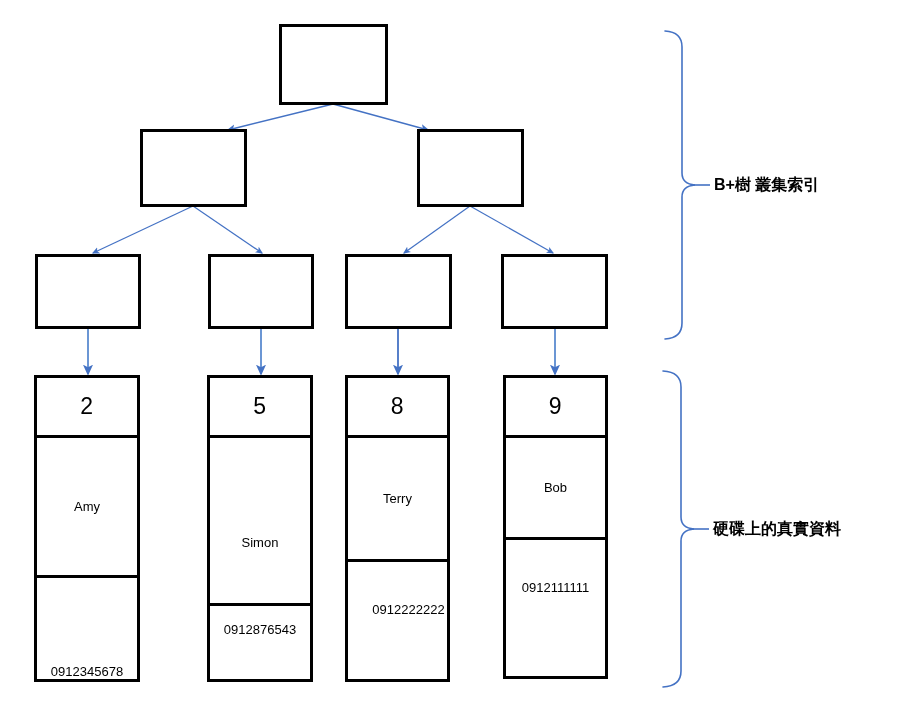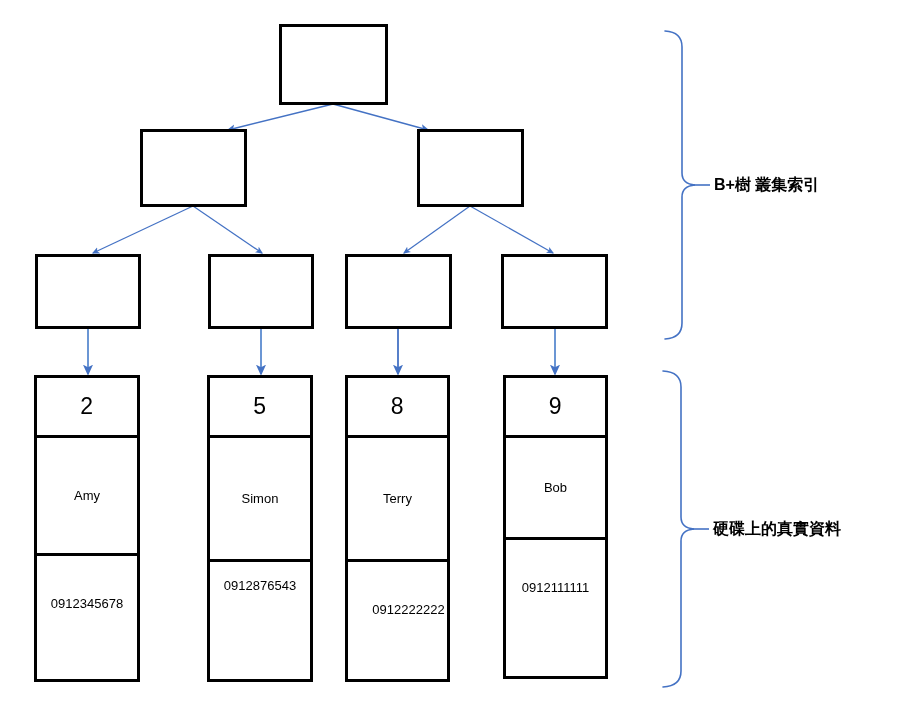--- a/index.html
+++ b/index.html
@@ -119,33 +119,33 @@
 
   <div class="node-box" style="left:35px; top:254px; width:106px; height:75px;"></div>
   <div class="node-box" style="left:208px; top:254px; width:106px; height:75px;"></div>
   <div class="node-box" style="left:345px; top:254px; width:107px; height:75px;"></div>
   <div class="node-box" style="left:501px; top:254px; width:107px; height:75px;"></div>
 
   <div class="leaf-card" style="left:34px; top:375px; width:106px; height:307px;">
     <div class="leaf-cell key" style="height:60px;">
       <span>2</span>
     </div>
-    <div class="leaf-cell name" style="height:118px;">
+    <div class="leaf-cell name" style="height:140px;">
       <span>Amy</span>
     </div>
-    <div class="leaf-cell phone" style="flex:1; padding-top:40px;">
+    <div class="leaf-cell phone" style="flex:1; padding-top:40px;align-items:flex-end;">
       <span>0912345678</span>
     </div>
   </div>
 
   <div class="leaf-card" style="left:207px; top:375px; width:106px; height:307px;">
     <div class="leaf-cell key" style="height:60px;">
       <span>5</span>
     </div>
-    <div class="leaf-cell name" style="height:124px;">
+    <div class="leaf-cell name" style="height:124px;margin-top:44px;">
       <span>Simon</span>
     </div>
     <div class="leaf-cell phone" style="flex:1; padding-top:16px;">
       <span>0912876543</span>
     </div>
   </div>
 
   <div class="leaf-card" style="left:345px; top:375px; width:105px; height:307px;">
     <div class="leaf-cell key" style="height:60px;">
       <span>8</span>

